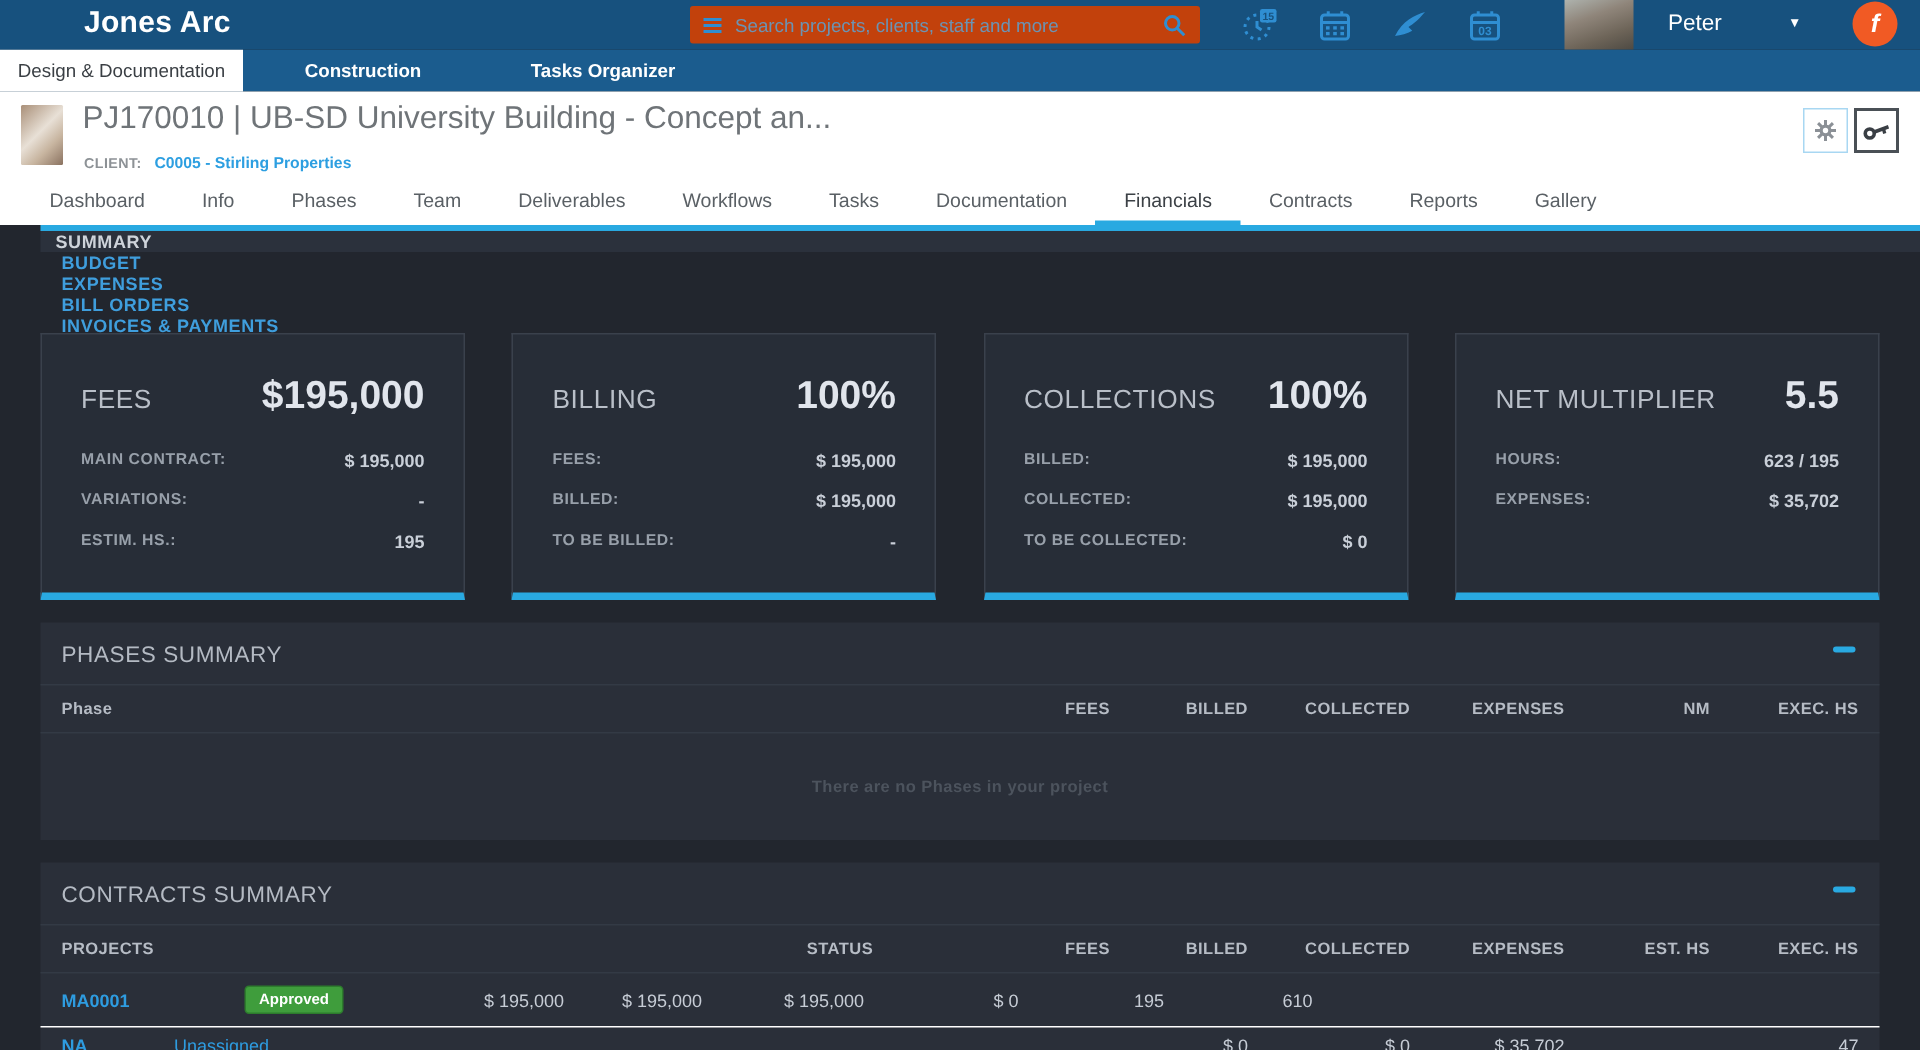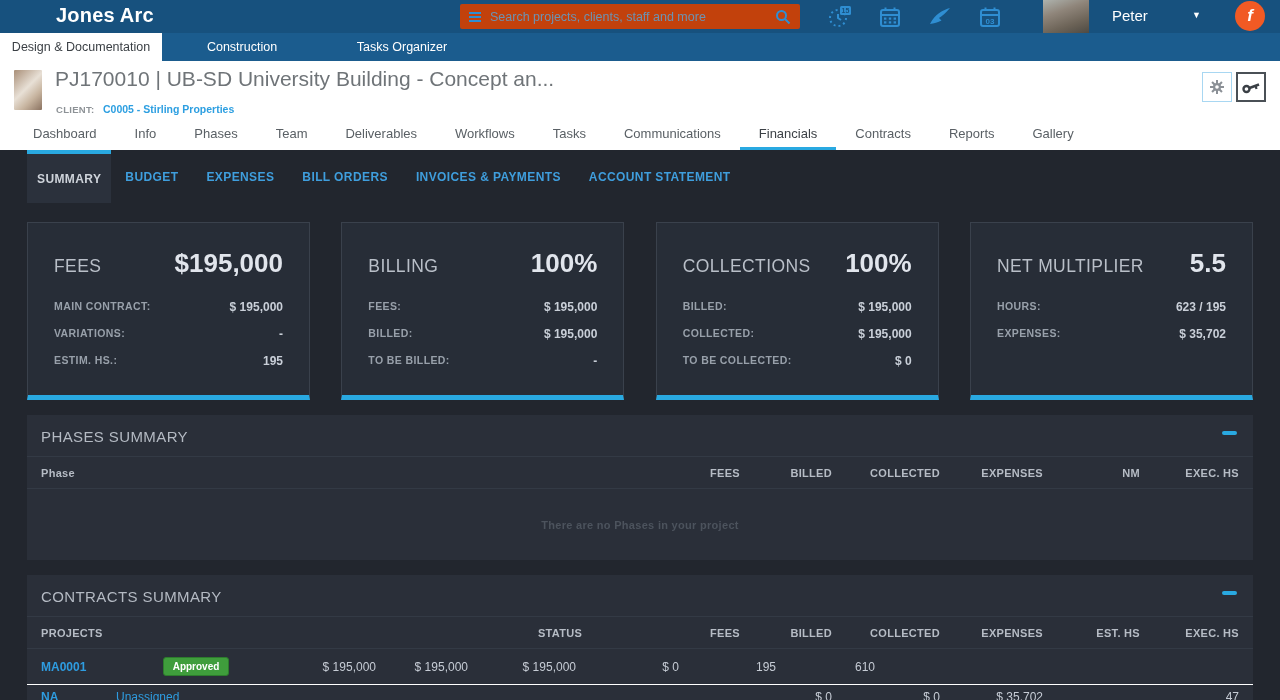--- a/index.html
+++ b/index.html
@@ -27,21 +27,21 @@
   .help-bubble{position:absolute;left:1235px;top:1px;width:30px;height:30px;border-radius:50%;
     background:#f15a24;color:#fff;display:flex;align-items:center;justify-content:center;
     font-size:17px;font-weight:700;font-style:italic;cursor:pointer;}
 
   
   .module-bar{height:28px;background:#1b5c8e;display:flex;color:#fff;}
   .projects-tab{width:160px;background:#0d2b47;display:flex;align-items:center;justify-content:center;
     font-size:12px;font-weight:700;letter-spacing:.5px;cursor:pointer;}
   .projects-tab .chev{margin-left:8px;font-size:13px;}
   .mtab{width:160px;display:flex;align-items:center;justify-content:center;font-size:12.5px;
-    font-weight:400;cursor:pointer;}
+    font-weight:700;cursor:pointer;}
   .mtab.active{width:162px;background:#fff;color:#3a3f44;font-weight:400;}
 
   
   .project-header{position:relative;height:59px;background:#fff;}
   .proj-thumb{position:absolute;left:14px;top:9px;width:28px;height:40px;border-radius:1px;
     background:linear-gradient(135deg,#a98f78 0%,#e8e0d6 45%,#c7b49f 70%,#8a7260 100%);}
   .proj-title{position:absolute;left:55px;top:6px;font-size:21px;color:#6f7478;white-space:nowrap;}
   .proj-client{position:absolute;left:56px;top:38px;}
   .client-label{font-size:9.5px;font-weight:700;color:#8d9296;letter-spacing:.3px;}
   .client-link{font-size:10.5px;font-weight:700;color:#2d9fe1;margin-left:4px;cursor:pointer;}
@@ -51,21 +51,21 @@
   .key-btn{left:1236px;border:2px solid #4a5056;}
 
   
   .project-nav{height:30px;background:#fff;display:flex;padding-left:14px;}
   .pnav-tab{padding:0 19px;font-size:13px;color:#5a6065;line-height:28px;cursor:pointer;white-space:nowrap;}
   .pnav-tab.active{color:#3c4146;box-shadow:inset 0 -3px 0 #29a9e1;}
 
   
   .main{position:relative;height:550px;background:#22262e;}
 
-  .subtabs{display:flex;margin-left:27px;height:53px;}
+  .subtabs{display:flex;margin-left:27px;height:53px;flex-direction:column;}
   .subtab{color:#3f9edd;font-size:12px;font-weight:700;letter-spacing:.4px;padding:0 14px;
     display:flex;align-items:center;cursor:pointer;}
   .subtab.active{background:#2b313c;border-top:4px solid #29a9e1;color:#ced3da;padding:0 10px;}
 
   .cards-row{display:flex;justify-content:space-between;margin:19px 27px 0;}
   .card{width:283px;height:178px;background:#272d37;border:1px solid #3a414c;
     border-bottom:5px solid #29a9e1;padding:25px 26px 0;}
   .card-head{display:flex;justify-content:space-between;align-items:baseline;margin-bottom:21px;}
   .card-title{font-size:17.5px;color:#b9bfc8;letter-spacing:.4px;}
   .card-value{font-size:26px;font-weight:700;color:#e1e5ec;}
@@ -202,21 +202,21 @@
   </section>
 
   <nav class="project-nav">
     <div class="pnav-tab">Dashboard</div>
     <div class="pnav-tab">Info</div>
     <div class="pnav-tab">Phases</div>
     <div class="pnav-tab">Team</div>
     <div class="pnav-tab">Deliverables</div>
     <div class="pnav-tab">Workflows</div>
     <div class="pnav-tab">Tasks</div>
-    <div class="pnav-tab">Communications</div>
+    <div class="pnav-tab">Documentation</div>
     <div class="pnav-tab active">Financials</div>
     <div class="pnav-tab">Contracts</div>
     <div class="pnav-tab">Reports</div>
     <div class="pnav-tab">Gallery</div>
   </nav>
 
   <main class="main">
 
     <div class="subtabs">
       <div class="subtab active">SUMMARY</div>

